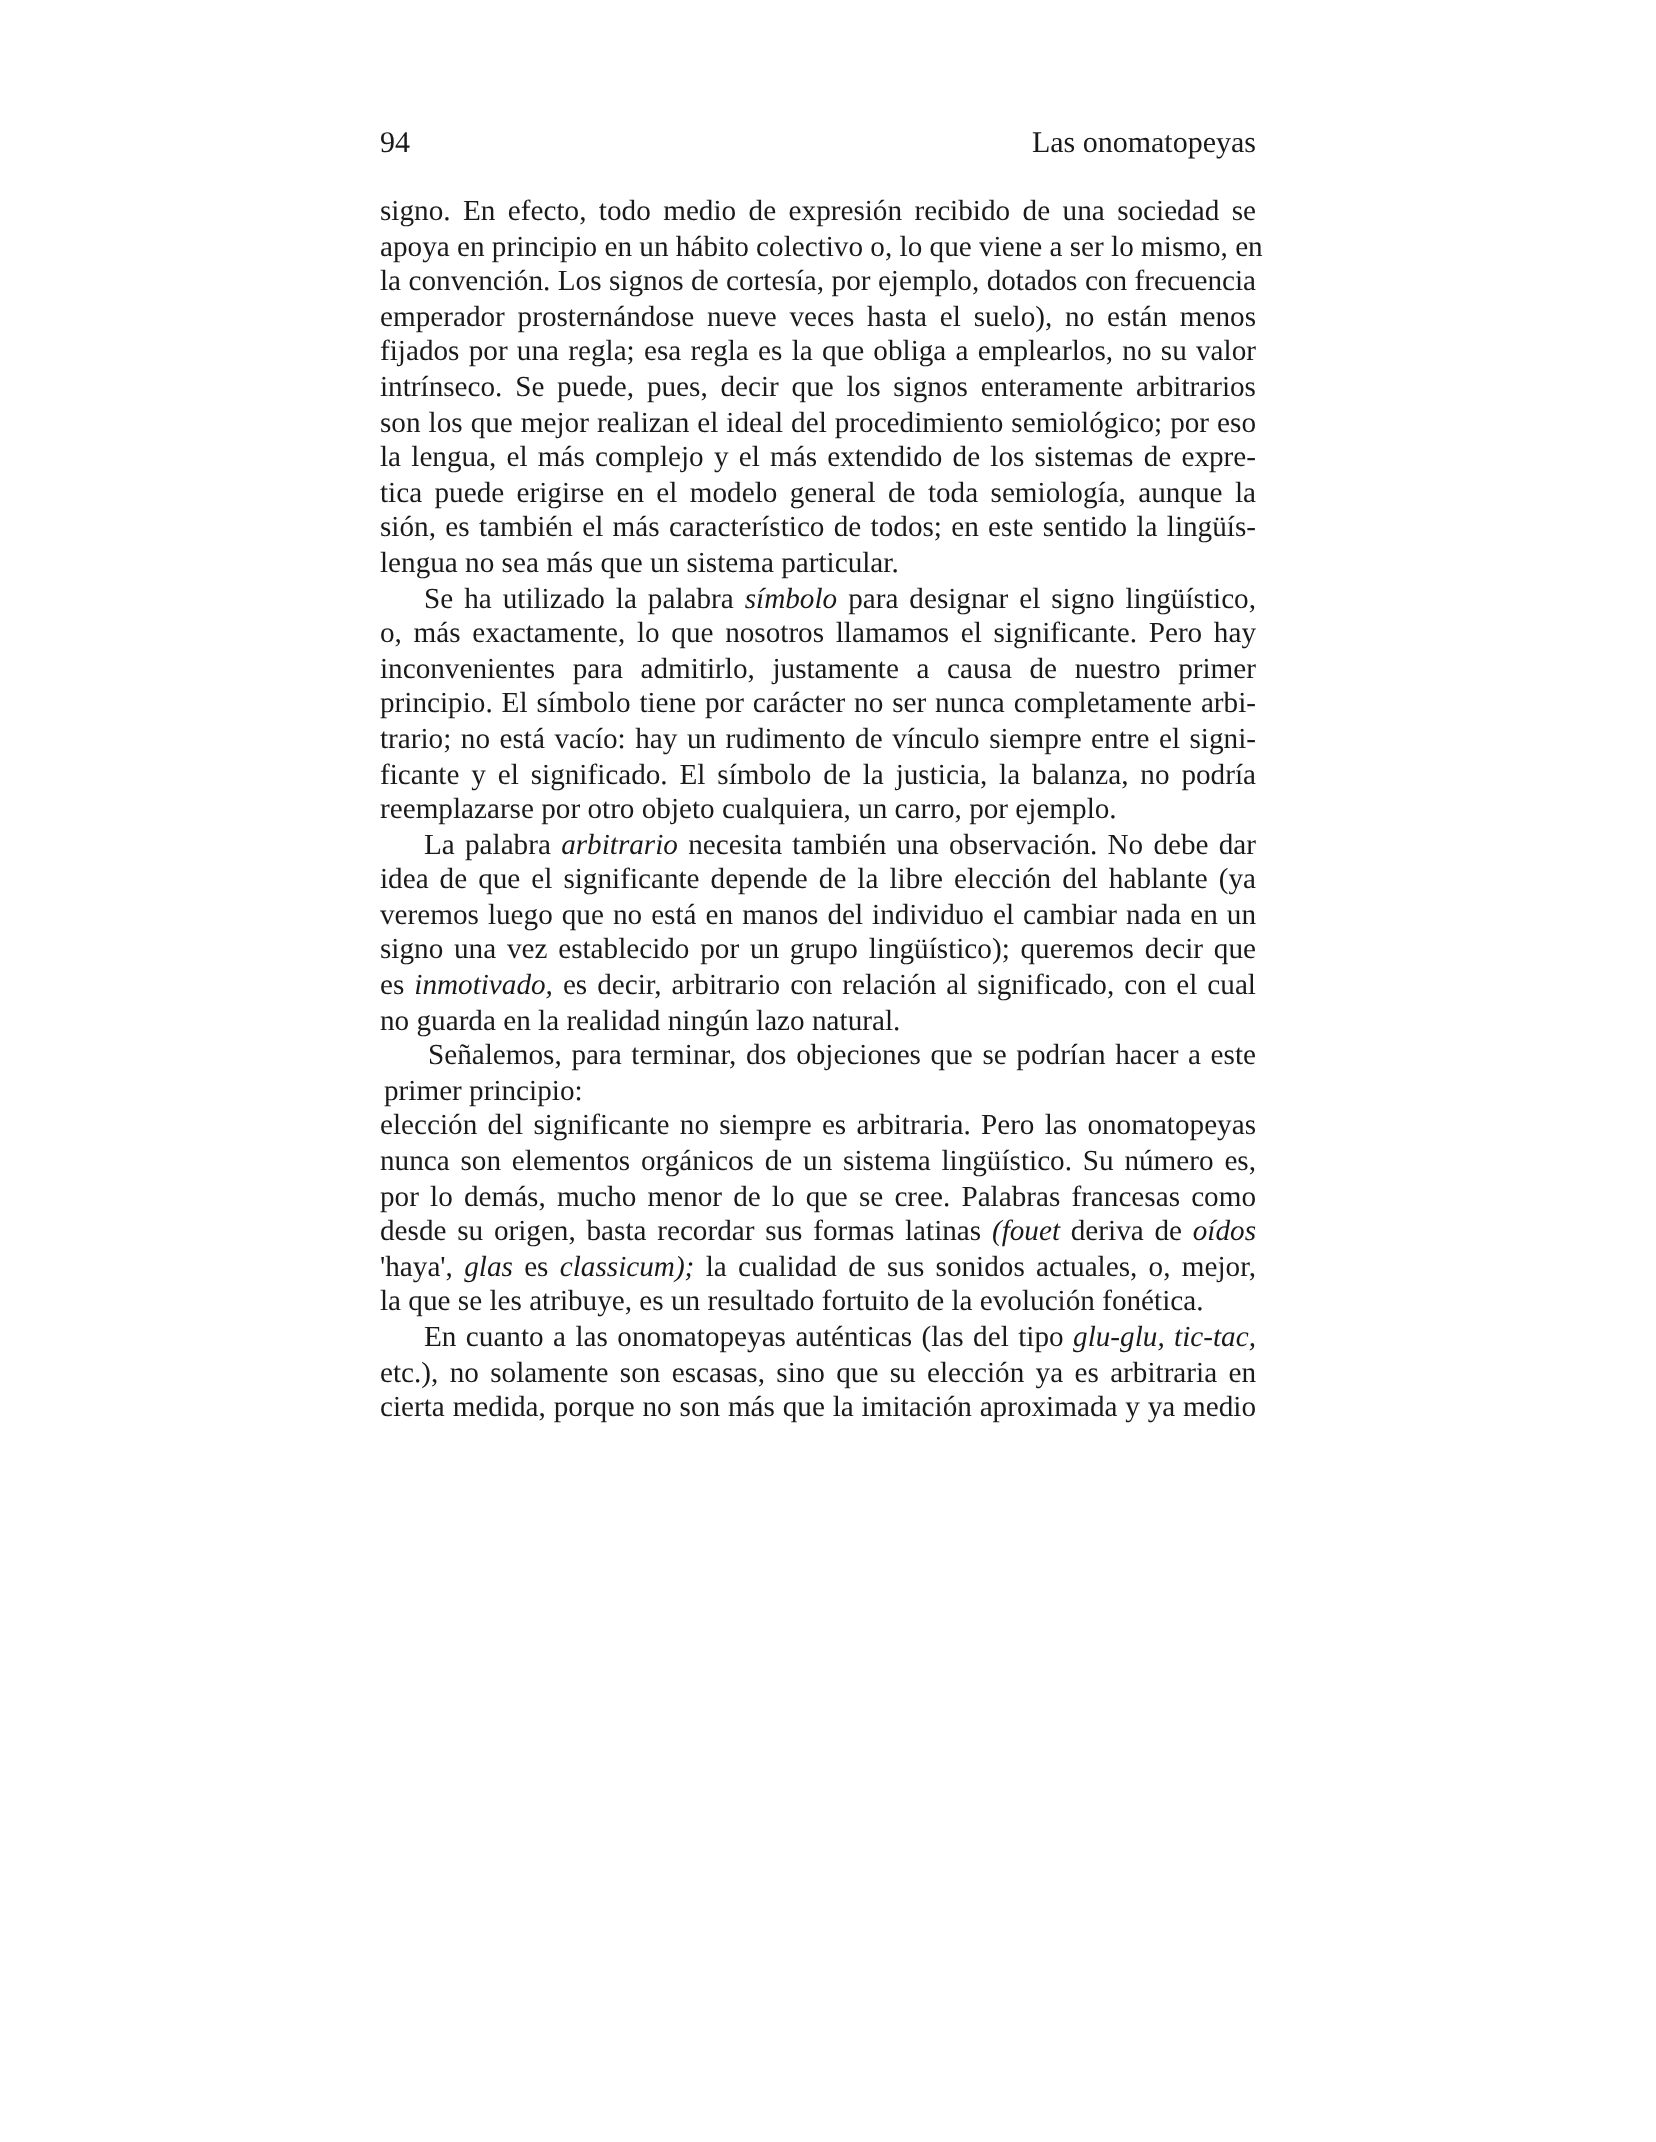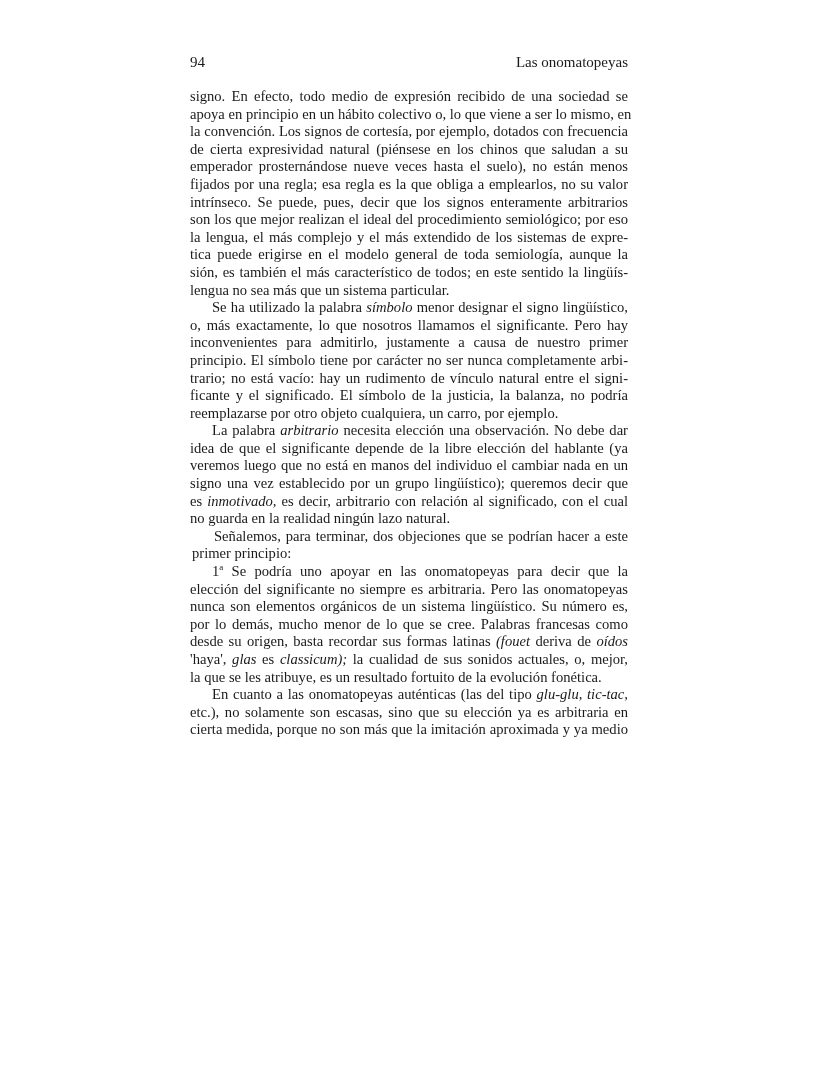--- a/index.html
+++ b/index.html
@@ -11,21 +11,21 @@
       width: 828px;
       height: 1071px;
       position: relative;
       overflow: hidden;
       font-family: "Liberation Serif", "DejaVu Serif", serif;
       color: #1a1a1a;
     }
     .page {
       position: absolute;
       left: 190px;
-      top: 52px;
+      top: 62px;
       width: 438px;
     }
     .running-head {
       display: flex;
       justify-content: space-between;
       align-items: baseline;
       font-size: 15px;
       height: 20px;
       line-height: 20px;
     }
@@ -72,57 +72,55 @@
     <span>94</span>
     <span class="title">Las onomatopeyas</span>
   </div>
 
   <div class="body-text">
 
     <div>
       <span class="line">signo. En efecto, todo medio de expresión recibido de una sociedad se</span>
       <span class="line">apoya en principio en un hábito colectivo o, lo que viene a ser lo mismo, en</span>
       <span class="line">la convención. Los signos de cortesía, por ejemplo, dotados con frecuencia</span>
-      <span class="line">de cierta expresividad natural (piénsese en los chinos que saludan a su</span>
       <span class="line">emperador prosternándose nueve veces hasta el suelo), no están menos</span>
       <span class="line">fijados por una regla; esa regla es la que obliga a emplearlos, no su valor</span>
       <span class="line">intrínseco. Se puede, pues, decir que los signos enteramente arbitrarios</span>
       <span class="line">son los que mejor realizan el ideal del procedimiento semiológico; por eso</span>
       <span class="line">la lengua, el más complejo y el más extendido de los sistemas de expre-</span>
       <span class="line">tica puede erigirse en el modelo general de toda semiología, aunque la</span>
       <span class="line">sión, es también el más característico de todos; en este sentido la lingüís-</span>
       <span class="line last">lengua no sea más que un sistema particular.</span>
     </div>
 
     <div>
-      <span class="line indent"><span>Se ha utilizado la palabra </span><i>símbolo</i><span> menor designar el signo lingüístico,</span></span>
+      <span class="line indent"><span>Se ha utilizado la palabra </span><i>símbolo</i><span> para designar el signo lingüístico,</span></span>
       <span class="line">o, más exactamente, lo que nosotros llamamos el significante. Pero hay</span>
       <span class="line">inconvenientes para admitirlo, justamente a causa de nuestro primer</span>
       <span class="line">principio. El símbolo tiene por carácter no ser nunca completamente arbi-</span>
-      <span class="line">trario; no está vacío: hay un rudimento de vínculo natural entre el signi-</span>
+      <span class="line">trario; no está vacío: hay un rudimento de vínculo siempre entre el signi-</span>
       <span class="line">ficante y el significado. El símbolo de la justicia, la balanza, no podría</span>
       <span class="line last">reemplazarse por otro objeto cualquiera, un carro, por ejemplo.</span>
     </div>
 
     <div>
-      <span class="line indent"><span>La palabra </span><i>arbitrario</i><span> necesita elección una observación. No debe dar</span></span>
+      <span class="line indent"><span>La palabra </span><i>arbitrario</i><span> necesita también una observación. No debe dar</span></span>
       <span class="line">idea de que el significante depende de la libre elección del hablante (ya</span>
       <span class="line">veremos luego que no está en manos del individuo el cambiar nada en un</span>
       <span class="line">signo una vez establecido por un grupo lingüístico); queremos decir que</span>
       <span class="line"><span>es </span><i>inmotivado,</i><span> es decir, arbitrario con relación al significado, con el cual</span></span>
       <span class="line last">no guarda en la realidad ningún lazo natural.</span>
     </div>
 
     <div>
       <span class="line slight-indent">Señalemos, para terminar, dos objeciones que se podrían hacer a este</span>
       <span class="line last slight">primer principio:</span>
     </div>
 
     <div>
-      <span class="line indent"><span>1</span><span class="sup">a</span><span> Se podría uno apoyar en las onomatopeyas para decir que la</span></span>
       <span class="line">elección del significante no siempre es arbitraria. Pero las onomatopeyas</span>
       <span class="line">nunca son elementos orgánicos de un sistema lingüístico. Su número es,</span>
       <span class="line">por lo demás, mucho menor de lo que se cree. Palabras francesas como</span>
       <span class="line"><span>desde su origen, basta recordar sus formas latinas </span><i>(fouet</i><span> deriva de </span><i>oídos</i></span>
       <span class="line"><span>'haya', </span><i>glas</i><span> es </span><i>classicum);</i><span> la cualidad de sus sonidos actuales, o, mejor,</span></span>
       <span class="line last">la que se les atribuye, es un resultado fortuito de la evolución fonética.</span>
     </div>
 
     <div>
       <span class="line indent"><span>En cuanto a las onomatopeyas auténticas (las del tipo </span><i>glu-glu, tic-tac,</i></span>

